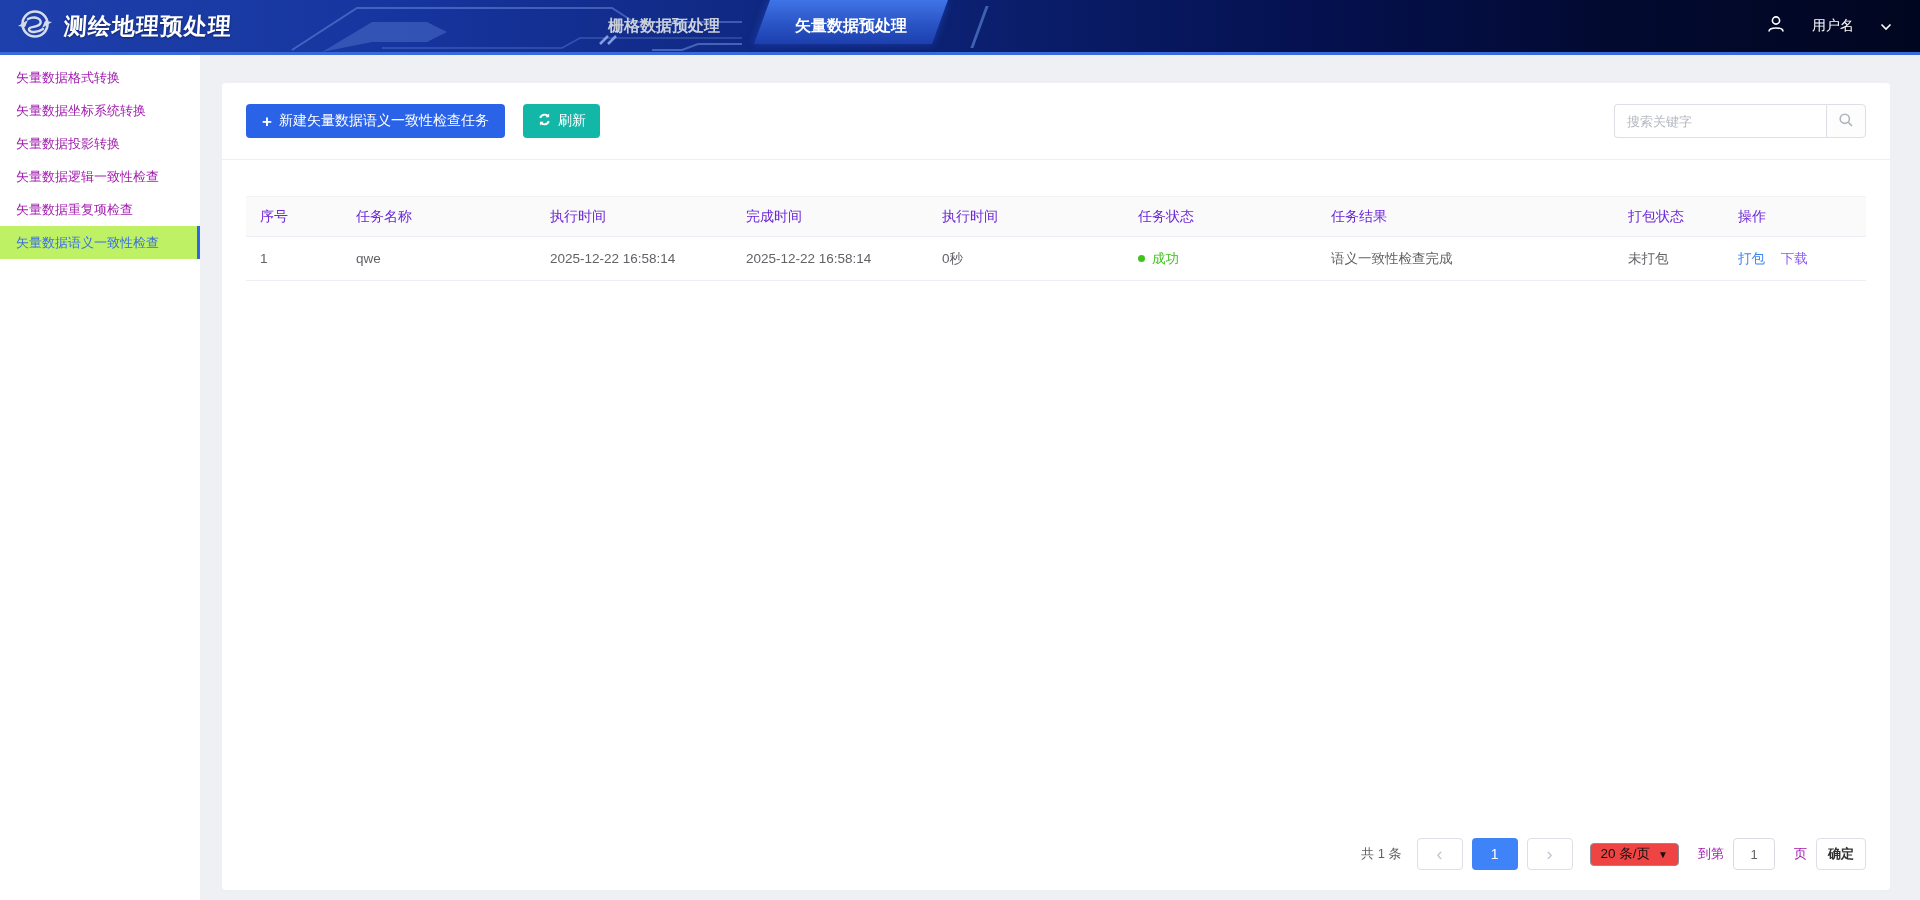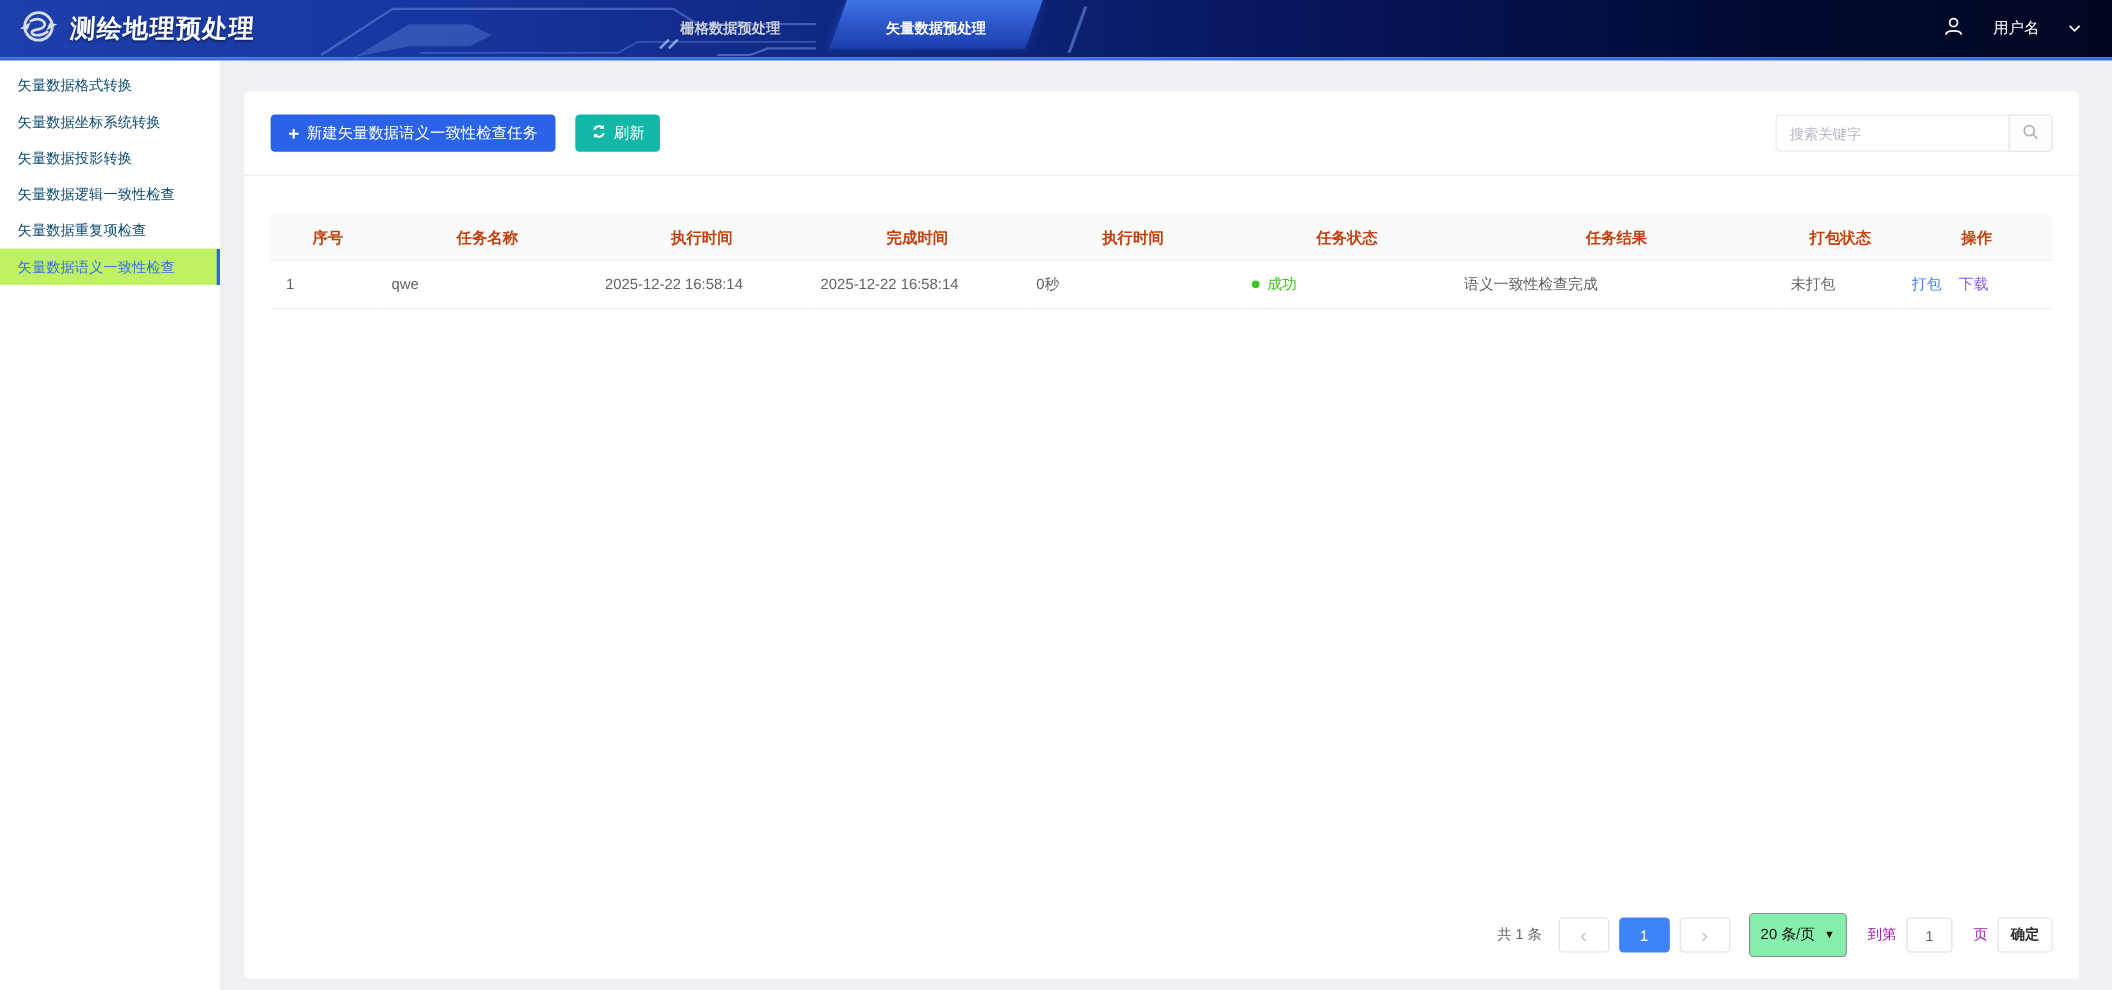--- a/index.html
+++ b/index.html
@@ -8,37 +8,37 @@
   
   .header {
     position:relative; height:55px; display:flex; align-items:center;
     background:linear-gradient(90deg,#1e40ac 0%,#16349d 22%,#0c2274 48%,#051150 68%,#020a30 84%,#010620 100%);
     border-bottom:3px solid #3a6bdc; color:#fff; z-index:5;
   }
   .logo-area { display:flex; align-items:center; gap:10px; padding-left:16px; }
   .app-title { font-size:23px; font-weight:800; letter-spacing:1px; color:#fff; transform:skewX(-4deg); text-shadow:0 1px 2px rgba(0,0,0,.4); }
   .circuit { position:absolute; left:262px; top:0; height:52px; pointer-events:none; }
   .tabs { position:absolute; left:578px; top:0; height:52px; display:flex; align-items:stretch; }
-  .tab { position:relative; height:44px; line-height:52px; text-align:center; font-size:13px; font-weight:bold; cursor:pointer; }
+  .tab { position:relative; height:44px; line-height:52px; text-align:center; font-size:16px; font-weight:bold; cursor:pointer; }
   .tab.inactive { width:172px; color:#c9cfdb; }
   .tab.active { width:178px; margin-left:12px; color:#fff; }
   .tab.active .tab-bg {
     position:absolute; top:0; left:0; right:0; bottom:0;
     background:linear-gradient(180deg,#3f74e6 0%,#2a54c6 55%,#1c3fae 100%);
     transform:skewX(-20deg); box-shadow:0 0 8px rgba(40,90,220,.5);
   }
   .tab .tab-label { position:relative; z-index:1; }
   .accent-slash { position:absolute; left:978px; top:6px; width:3px; height:42px; background:rgba(110,150,235,.55); transform:skewX(-20deg); }
   .user-area { position:absolute; right:28px; top:0; height:52px; display:flex; align-items:center; gap:26px; cursor:pointer; }
   .user-name { font-size:14px; color:#fff; }
 
   
   .body-wrap { display:flex; height:845px; }
   .sidebar { width:200px; background:#fff; padding-top:6px; flex-shrink:0; }
-  .side-item { height:33px; line-height:33px; padding-left:16px; font-size:13px; color:#0c4a6e; cursor:pointer; white-space:nowrap; }
+  .side-item { height:33px; line-height:33px; padding-left:16px; font-size:13px; color:#a21caf; cursor:pointer; white-space:nowrap; }
   .side-item.active { background:#bef264; color:#3a6fe8; box-shadow:inset -3px 0 0 #2e6ae5; }
 
   .main { flex:1; padding:28px 30px 10px 22px; }
   .card { background:#fff; border-radius:4px; height:100%; display:flex; flex-direction:column; }
 
   
   .toolbar { display:flex; align-items:center; padding:21px 24px; }
   .btn-primary {
     display:flex; align-items:center; gap:7px; height:34px; padding:0 16px;
     background:#2b63e8; color:#fff; font-size:14px; border:none; border-radius:4px; cursor:pointer;
@@ -59,21 +59,21 @@
   .search-btn {
     width:40px; height:34px; border:1px solid #dcdfe6; border-radius:0 4px 4px 0;
     background:#fdfdfd; cursor:pointer; display:flex; align-items:center; justify-content:center;
   }
   .divider { height:1px; background:#f0f0f0; }
 
   
   .table-wrap { margin:36px 24px 0; }
   table { width:100%; border-collapse:collapse; table-layout:fixed; }
   thead th {
-    background:#fafafa; text-align:center; font-size:14px; font-weight:bold; color:#c2410c;
+    background:#fafafa; text-align:left; font-size:14px; font-weight:normal; color:#6d28d9;
     height:40px; padding:0 10px; border-top:1px solid #f2f3f5; border-bottom:1px solid #ebeef5;
   }
   thead th:first-child { padding-left:14px; }
   tbody td { height:44px; font-size:13.5px; color:#606266; padding:0 10px; border-bottom:1px solid #ebeef5; }
   tbody td:first-child { padding-left:14px; }
   .status-ok { color:#3fc41e; display:flex; align-items:center; gap:7px; }
   .dot { width:7px; height:7px; border-radius:50%; background:#3fc41e; display:inline-block; }
   .link-blue { color:#3f83f8; cursor:pointer; }
   .link-grey { color:#8b5cf6; margin-left:12px; cursor:default; }
 
@@ -83,21 +83,21 @@
   .pg-btn {
     width:46px; height:32px; border:1px solid #dcdfe6; border-radius:4px; background:#fff;
     color:#c0c4cc; font-size:18px; display:flex; align-items:center; justify-content:center; cursor:pointer;
     font-family:inherit; line-height:1;
   }
   .pg-page {
     width:46px; height:32px; border:none; border-radius:4px; background:#3e83f8; color:#fff;
     font-size:14px; display:flex; align-items:center; justify-content:center; cursor:pointer;
   }
   .pg-size {
-    height:40px; margin-left:8px; padding:0 10px; border:1px solid #8d8d97; border-radius:4px; background:#86efac;
+    height:23px; margin-left:8px; padding:0 10px; border:1px solid #8d8d97; border-radius:4px; background:#ef4444;
     display:flex; align-items:center; gap:8px; font-size:13.5px; color:#111; cursor:pointer;
   }
   .pg-size .caret { font-size:10px; color:#111; }
   .pg-goto-label { font-size:13px; color:#a21caf; margin-left:10px; }
   .pg-goto-input {
     width:42px; height:32px; border:1px solid #d8dbe2; border-radius:4px; text-align:center;
     font-size:13px; color:#606266; outline:none; font-family:inherit;
   }
   .pg-confirm {
     height:32px; padding:0 11px; border:1px solid #dcdfe6; border-radius:4px; background:#fff;

